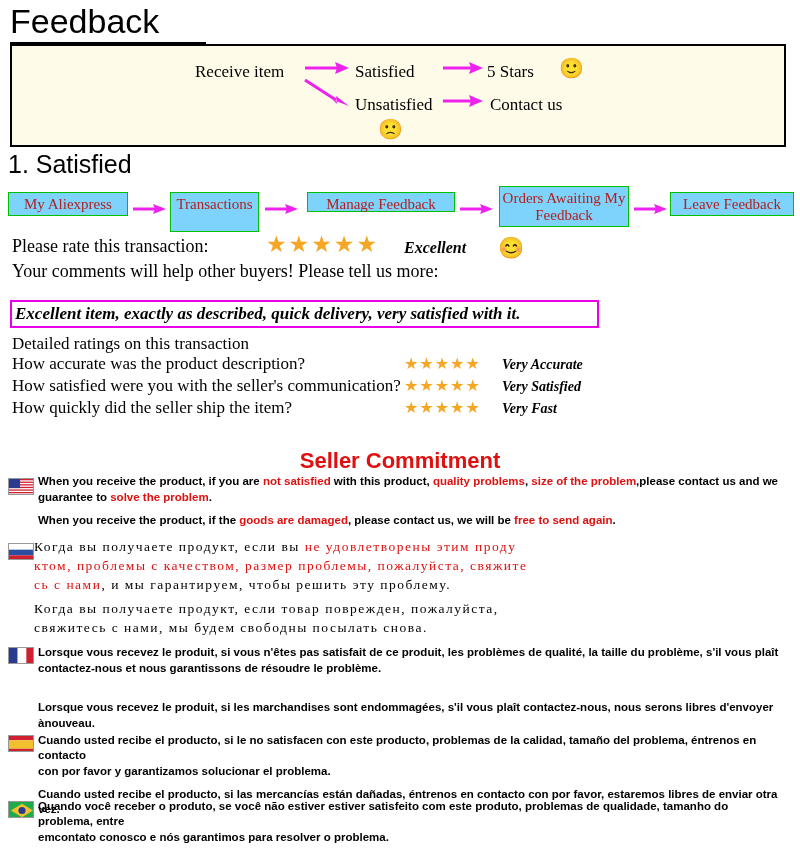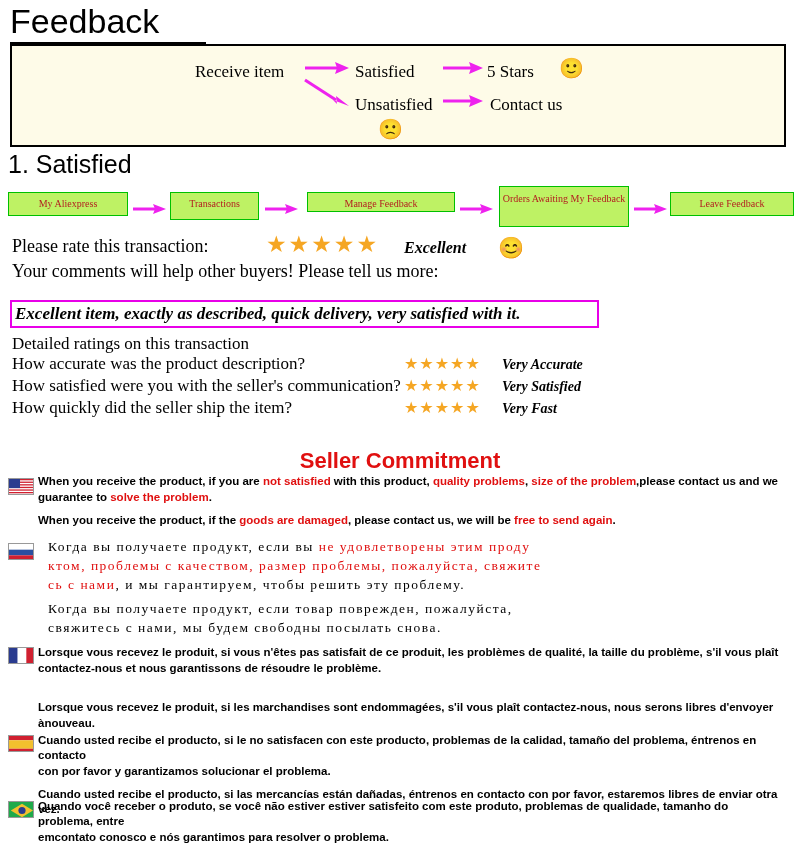--- a/index.html
+++ b/index.html
@@ -79,25 +79,25 @@
     left: 8px;
     top: 150px;
     font-family: "Liberation Sans", sans-serif;
     font-size: 25px;
     color: #000;
   }
 
   
   .step {
     position: absolute;
-    background: #bef264;
+    background: #7dd3fc;
     border: 1px solid #00c000;
     color: #b32020;
     font-family: "Liberation Serif", serif;
-    font-size: 10px;
+    font-size: 15px;
     text-align: center;
     box-sizing: border-box;
     padding-top: 3px;
     line-height: 16px;
   }
   .step-arrow {
     position: absolute;
     top: 202px;
   }
   .step-arrow svg { display: block; }
@@ -211,21 +211,21 @@
     font-size: 11.5px;
     font-weight: bold;
     line-height: 15px;
     color: #000;
   }
   .blk p { margin: 0 0 1px 0; }
   .blk .red { color: #e01010; }
 
   .blk-ru {
     position: absolute;
-    left: 48px;
+    left: 34px;
     width: 745px;
     font-family: "Liberation Serif", serif;
     font-size: 13.5px;
     line-height: 19px;
     letter-spacing: 1.5px;
     color: #000;
   }
   .blk-ru p { margin: 0; }
   .blk-ru .red { color: #e01010; }
 
@@ -284,21 +284,21 @@
 
 <div class="sec-title">1. Satisfied</div>
 
 <div class="step" style="left:8px; top:192px; width:120px; height:24px;">My Aliexpress</div>
 <div class="step-arrow" style="left:133px;">
   <svg width="34" height="14" viewBox="0 0 34 14">
       <path d="M0 7 L22 7" stroke="#ee22ee" stroke-width="3" fill="none"></path>
       <path d="M33 7 L20 2 L22 7 L20 12 Z" fill="#ee22ee"></path>
     </svg>
 </div>
-<div class="step" style="left:170px; top:192px; width:89px; height:28px;">Transactions</div>
+<div class="step" style="left:170px; top:192px; width:89px; height:40px;">Transactions</div>
 <div class="step-arrow" style="left:265px;">
   <svg width="34" height="14" viewBox="0 0 34 14">
       <path d="M0 7 L22 7" stroke="#ee22ee" stroke-width="3" fill="none"></path>
       <path d="M33 7 L20 2 L22 7 L20 12 Z" fill="#ee22ee"></path>
     </svg>
 </div>
 <div class="step" style="left:307px; top:192px; width:148px; height:20px;">Manage Feedback</div>
 <div class="step-arrow" style="left:460px;">
   <svg width="34" height="14" viewBox="0 0 34 14">
       <path d="M0 7 L22 7" stroke="#ee22ee" stroke-width="3" fill="none"></path>

